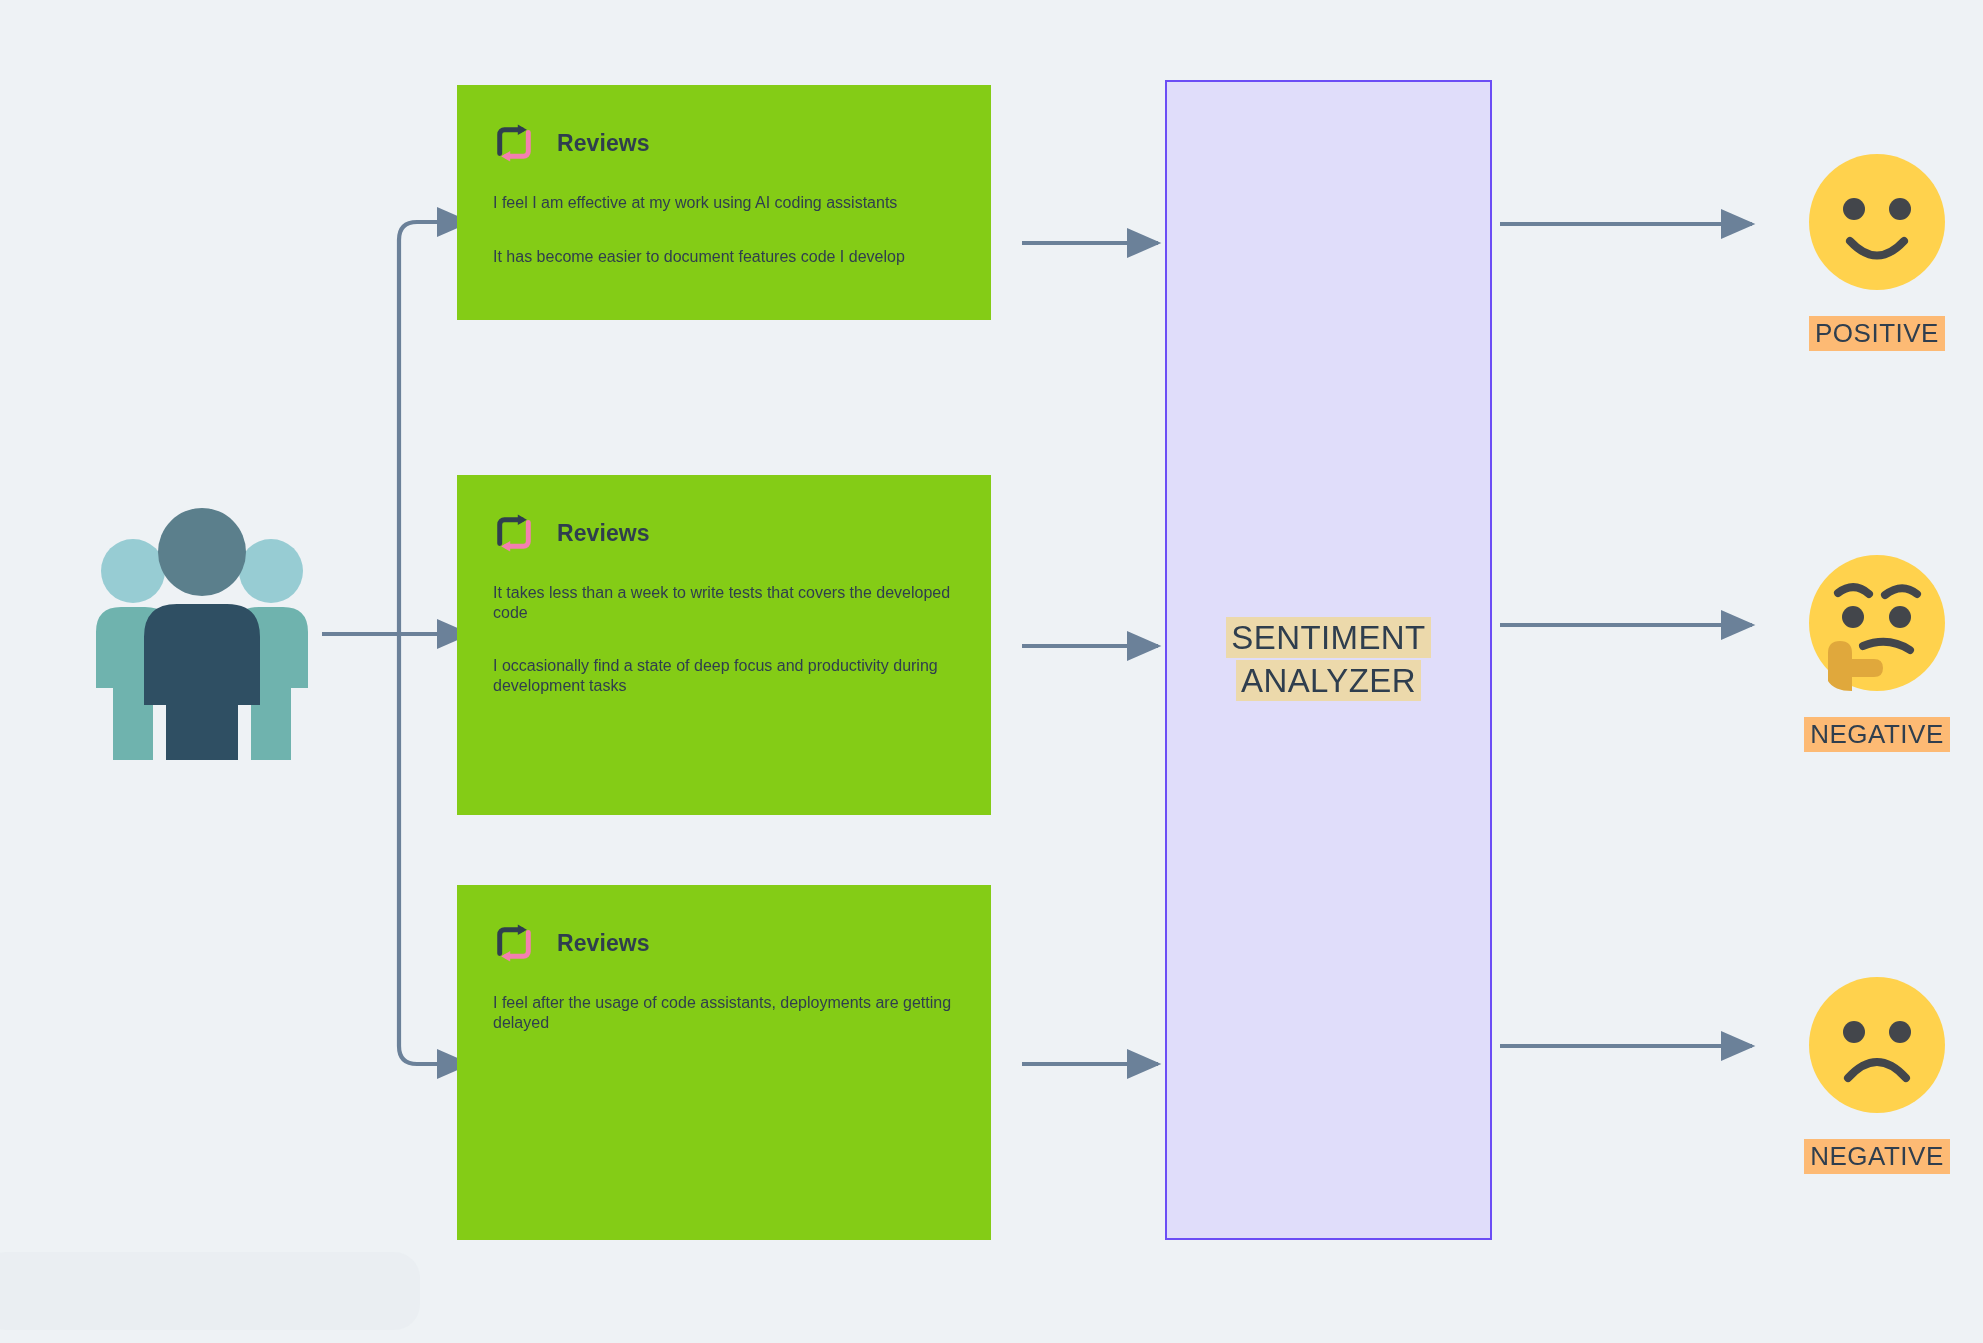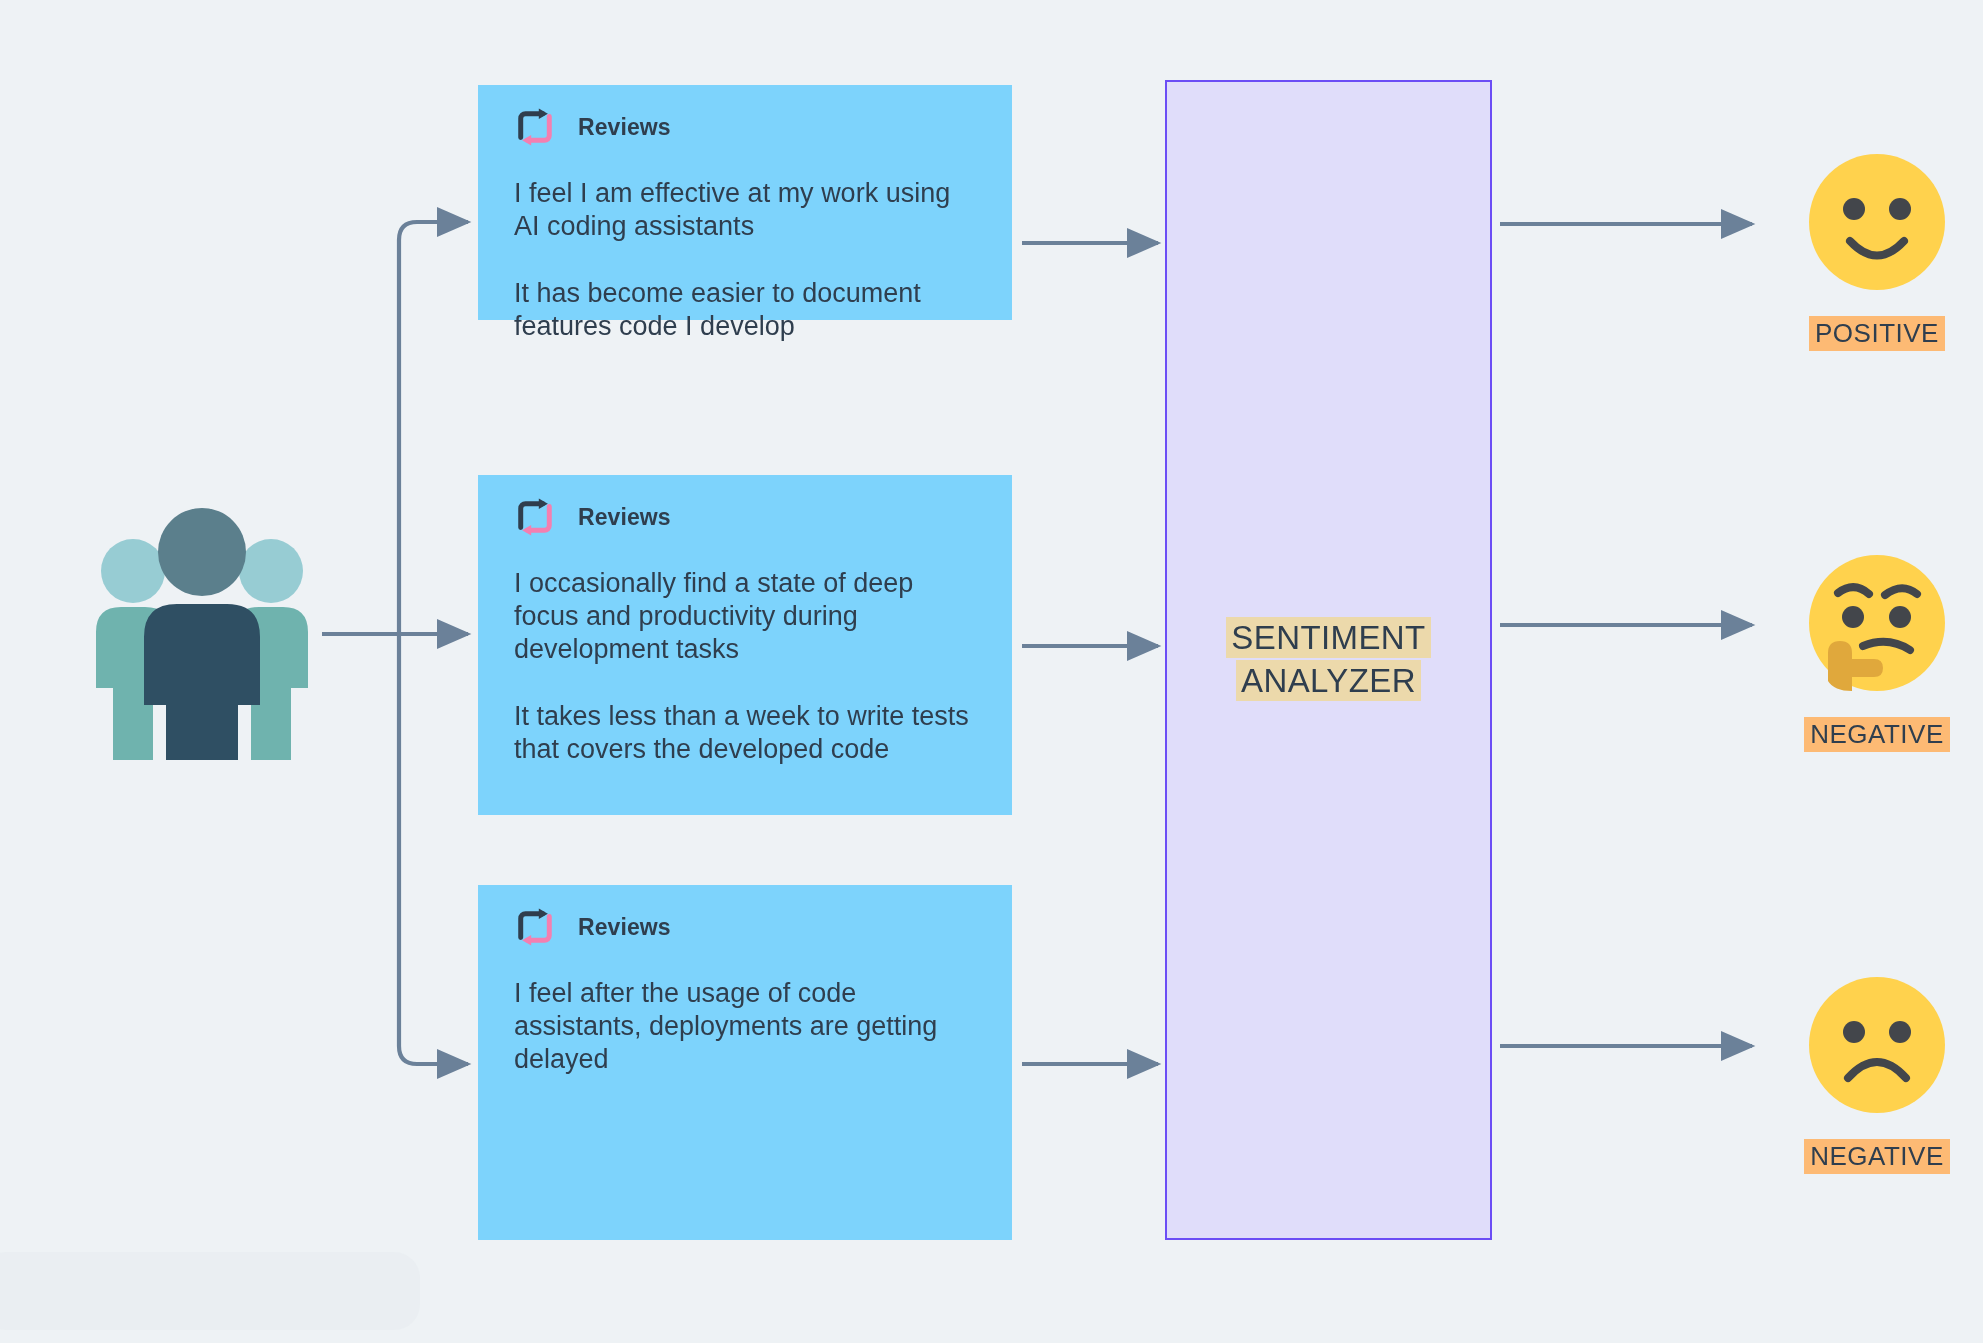--- a/index.html
+++ b/index.html
@@ -18,32 +18,32 @@
   }
 
   
   #wires{position:absolute;left:0;top:0;width:1983px;height:1343px;}
 
   
   .people{position:absolute;left:78px;top:498px;width:248px;height:262px;}
 
   
   .card{
-    position:absolute;left:478px;width:534px;
-    background:#7dd3fc;
+    position:absolute;left:457px;width:534px;
+    background:#84cc16;
     box-sizing:border-box;
-    padding:22px 36px 30px 36px;
+    padding:38px 36px 30px 36px;
   }
   .card-head{display:flex;align-items:center;gap:22px;margin-bottom:30px;}
   .loop-icon{width:42px;height:40px;flex:none;display:block;}
   .card-title{
     font-size:23px;font-weight:bold;color:#2f3e4e;letter-spacing:.1px;
   }
   .quote{
-    font-size:27px;line-height:1.22;color:#2f3e4e;
+    font-size:16px;line-height:1.22;color:#2f3e4e;
     margin:0 0 34px 0;font-weight:400;
   }
   .quote:last-child{margin-bottom:0;}
 
   
   .analyzer{
     position:absolute;left:1165px;top:80px;width:327px;height:1160px;
     background:#e0ddfa;border:2.5px solid #6b4df5;
     box-sizing:border-box;
     display:flex;align-items:center;justify-content:center;
@@ -132,22 +132,22 @@
   <div class="card" style="top:475px;height:340px;">
     <div class="card-head">
       <svg class="loop-icon" viewBox="0 0 44 42" xmlns="http://www.w3.org/2000/svg">
         <path d="M7 32 V12 a5 5 0 0 1 5-5 h18" fill="none" stroke="#2f3e4e" stroke-width="5.2" stroke-linecap="round"></path>
         <path d="M26 1.5 L35.5 7 L26 12.5 Z" fill="#2f3e4e"></path>
         <path d="M37 10 v20 a5 5 0 0 1 -5 5 h-18" fill="none" stroke="#f47fb0" stroke-width="5.2" stroke-linecap="round"></path>
         <path d="M18 29.5 L8.5 35 L18 40.5 Z" fill="#f47fb0"></path>
       </svg>
       <div class="card-title">Reviews</div>
     </div>
+    <p class="quote">It takes less than a week to write tests that covers the developed code</p>
     <p class="quote">I occasionally find a state of deep focus and productivity during development tasks</p>
-    <p class="quote">It takes less than a week to write tests that covers the developed code</p>
   </div>
 
   <div class="card" style="top:885px;height:355px;">
     <div class="card-head">
       <svg class="loop-icon" viewBox="0 0 44 42" xmlns="http://www.w3.org/2000/svg">
         <path d="M7 32 V12 a5 5 0 0 1 5-5 h18" fill="none" stroke="#2f3e4e" stroke-width="5.2" stroke-linecap="round"></path>
         <path d="M26 1.5 L35.5 7 L26 12.5 Z" fill="#2f3e4e"></path>
         <path d="M37 10 v20 a5 5 0 0 1 -5 5 h-18" fill="none" stroke="#f47fb0" stroke-width="5.2" stroke-linecap="round"></path>
         <path d="M18 29.5 L8.5 35 L18 40.5 Z" fill="#f47fb0"></path>
       </svg>

